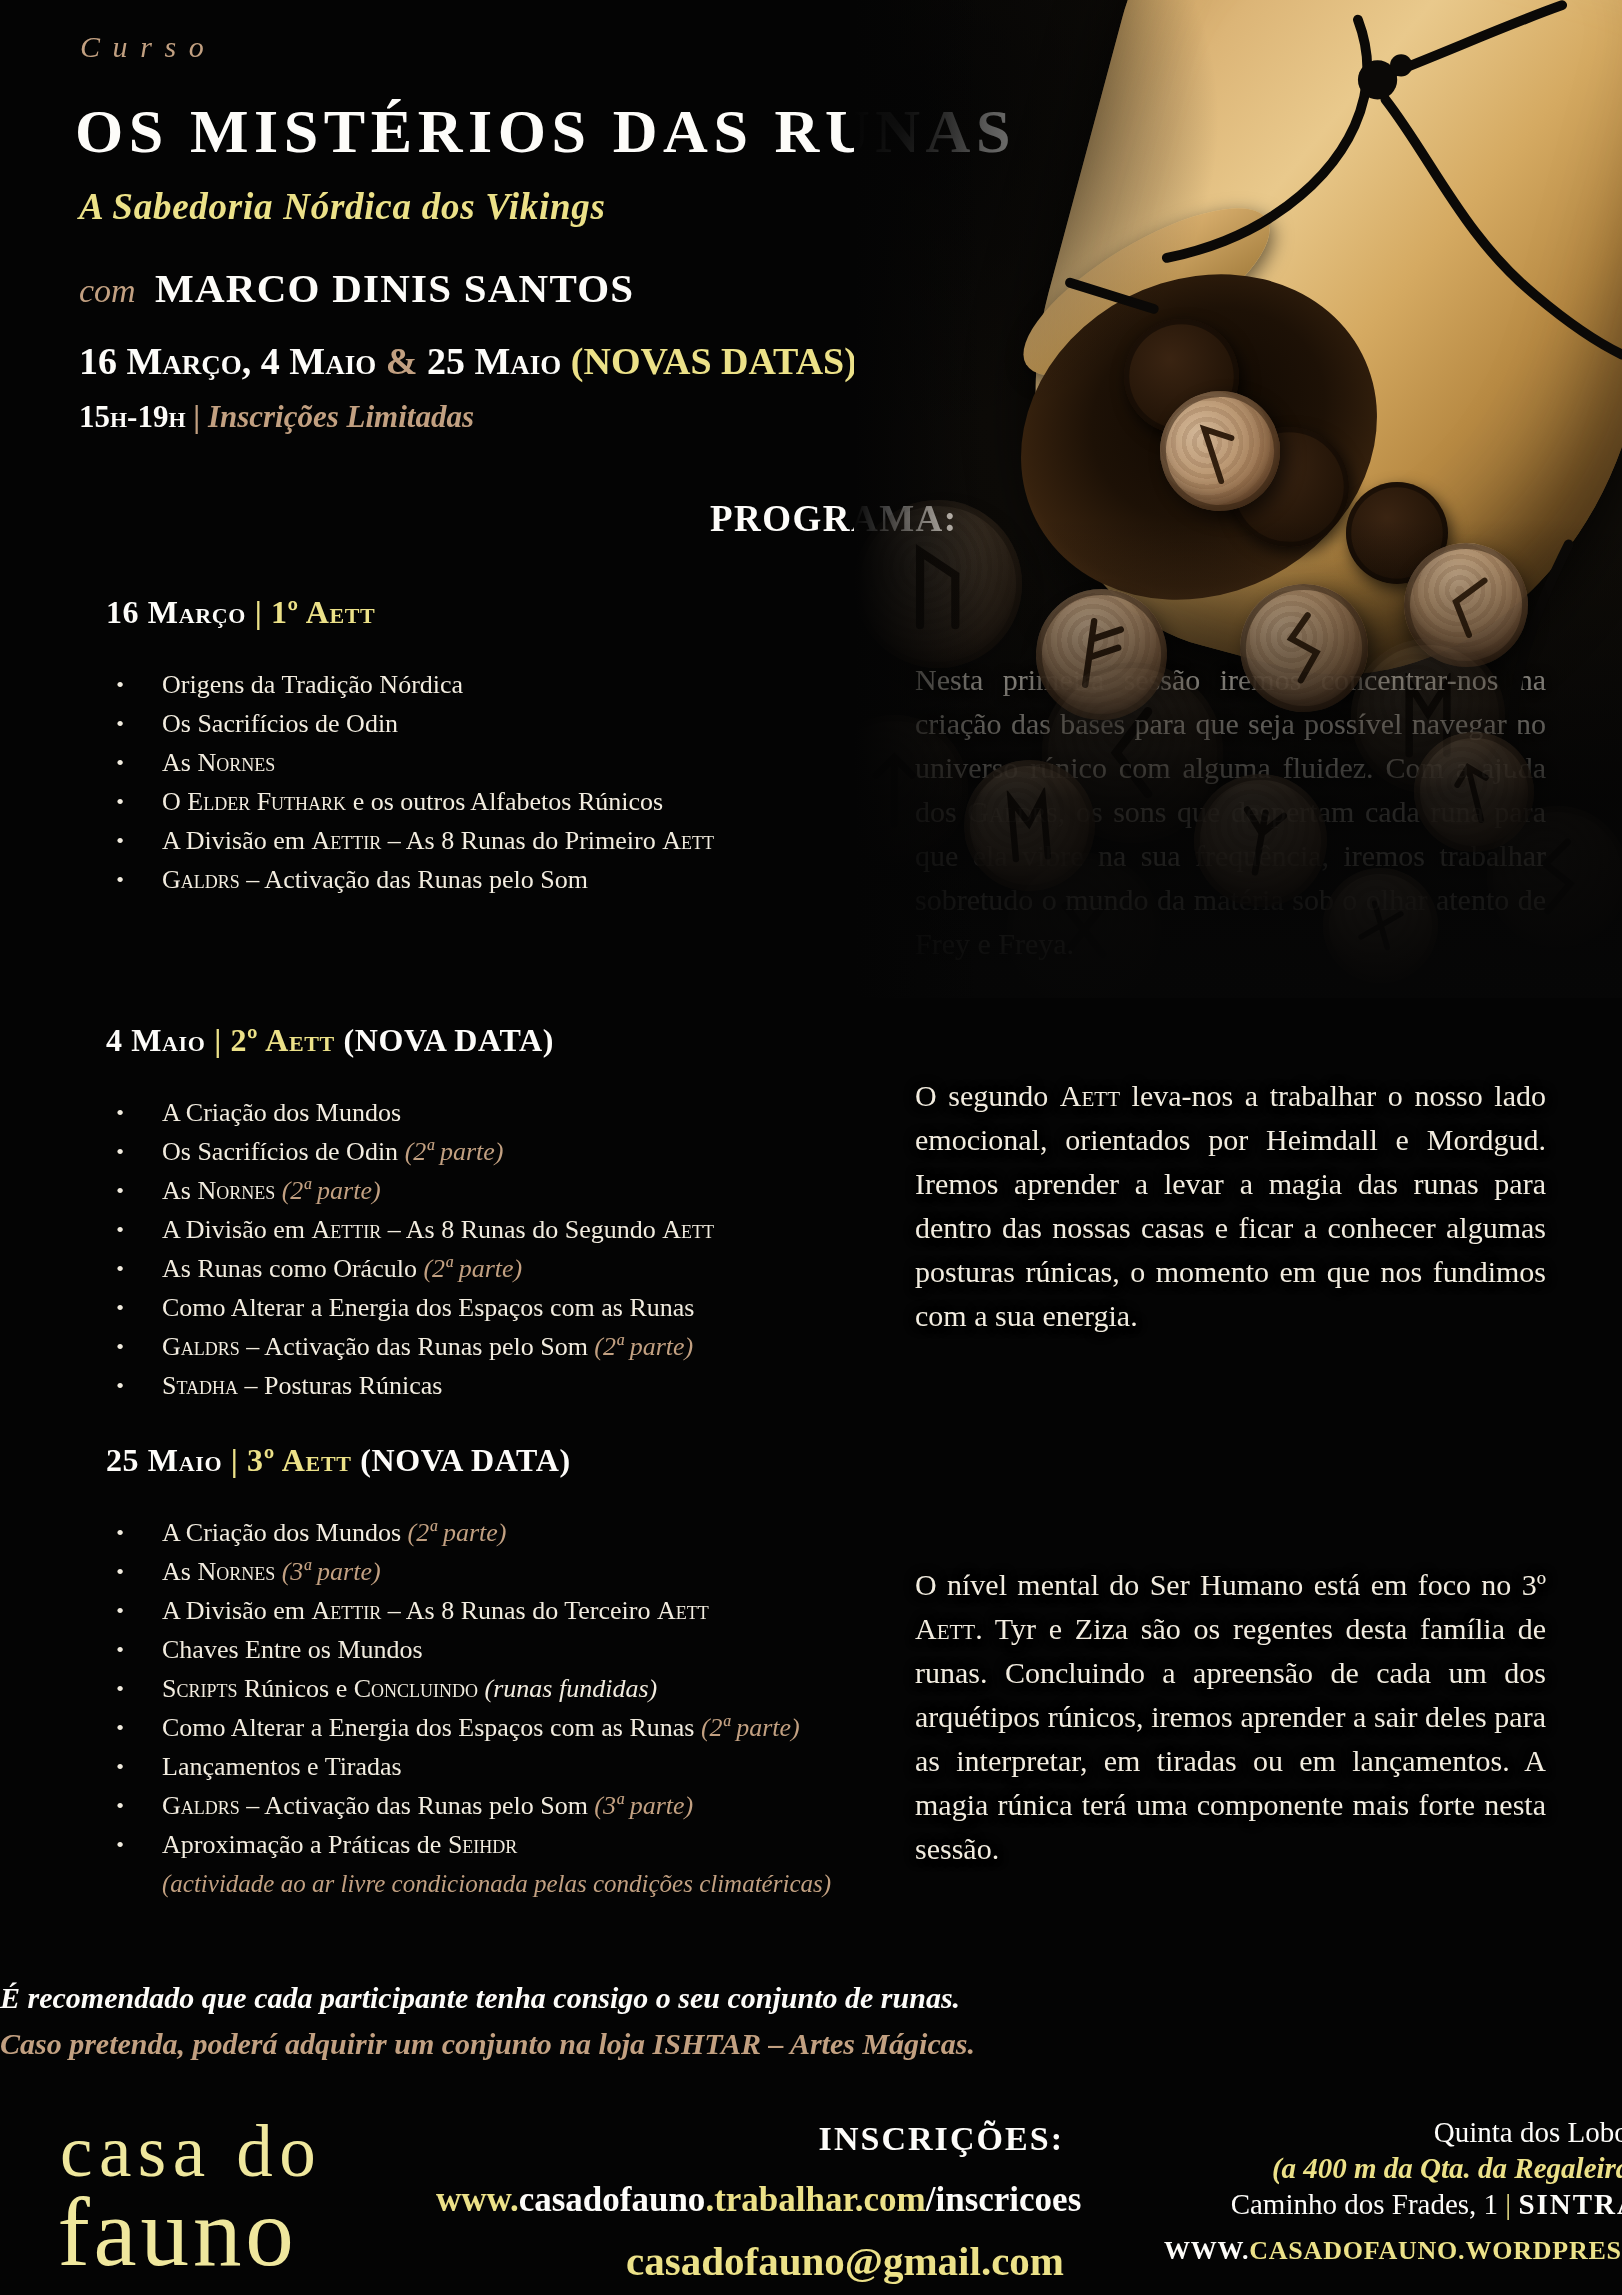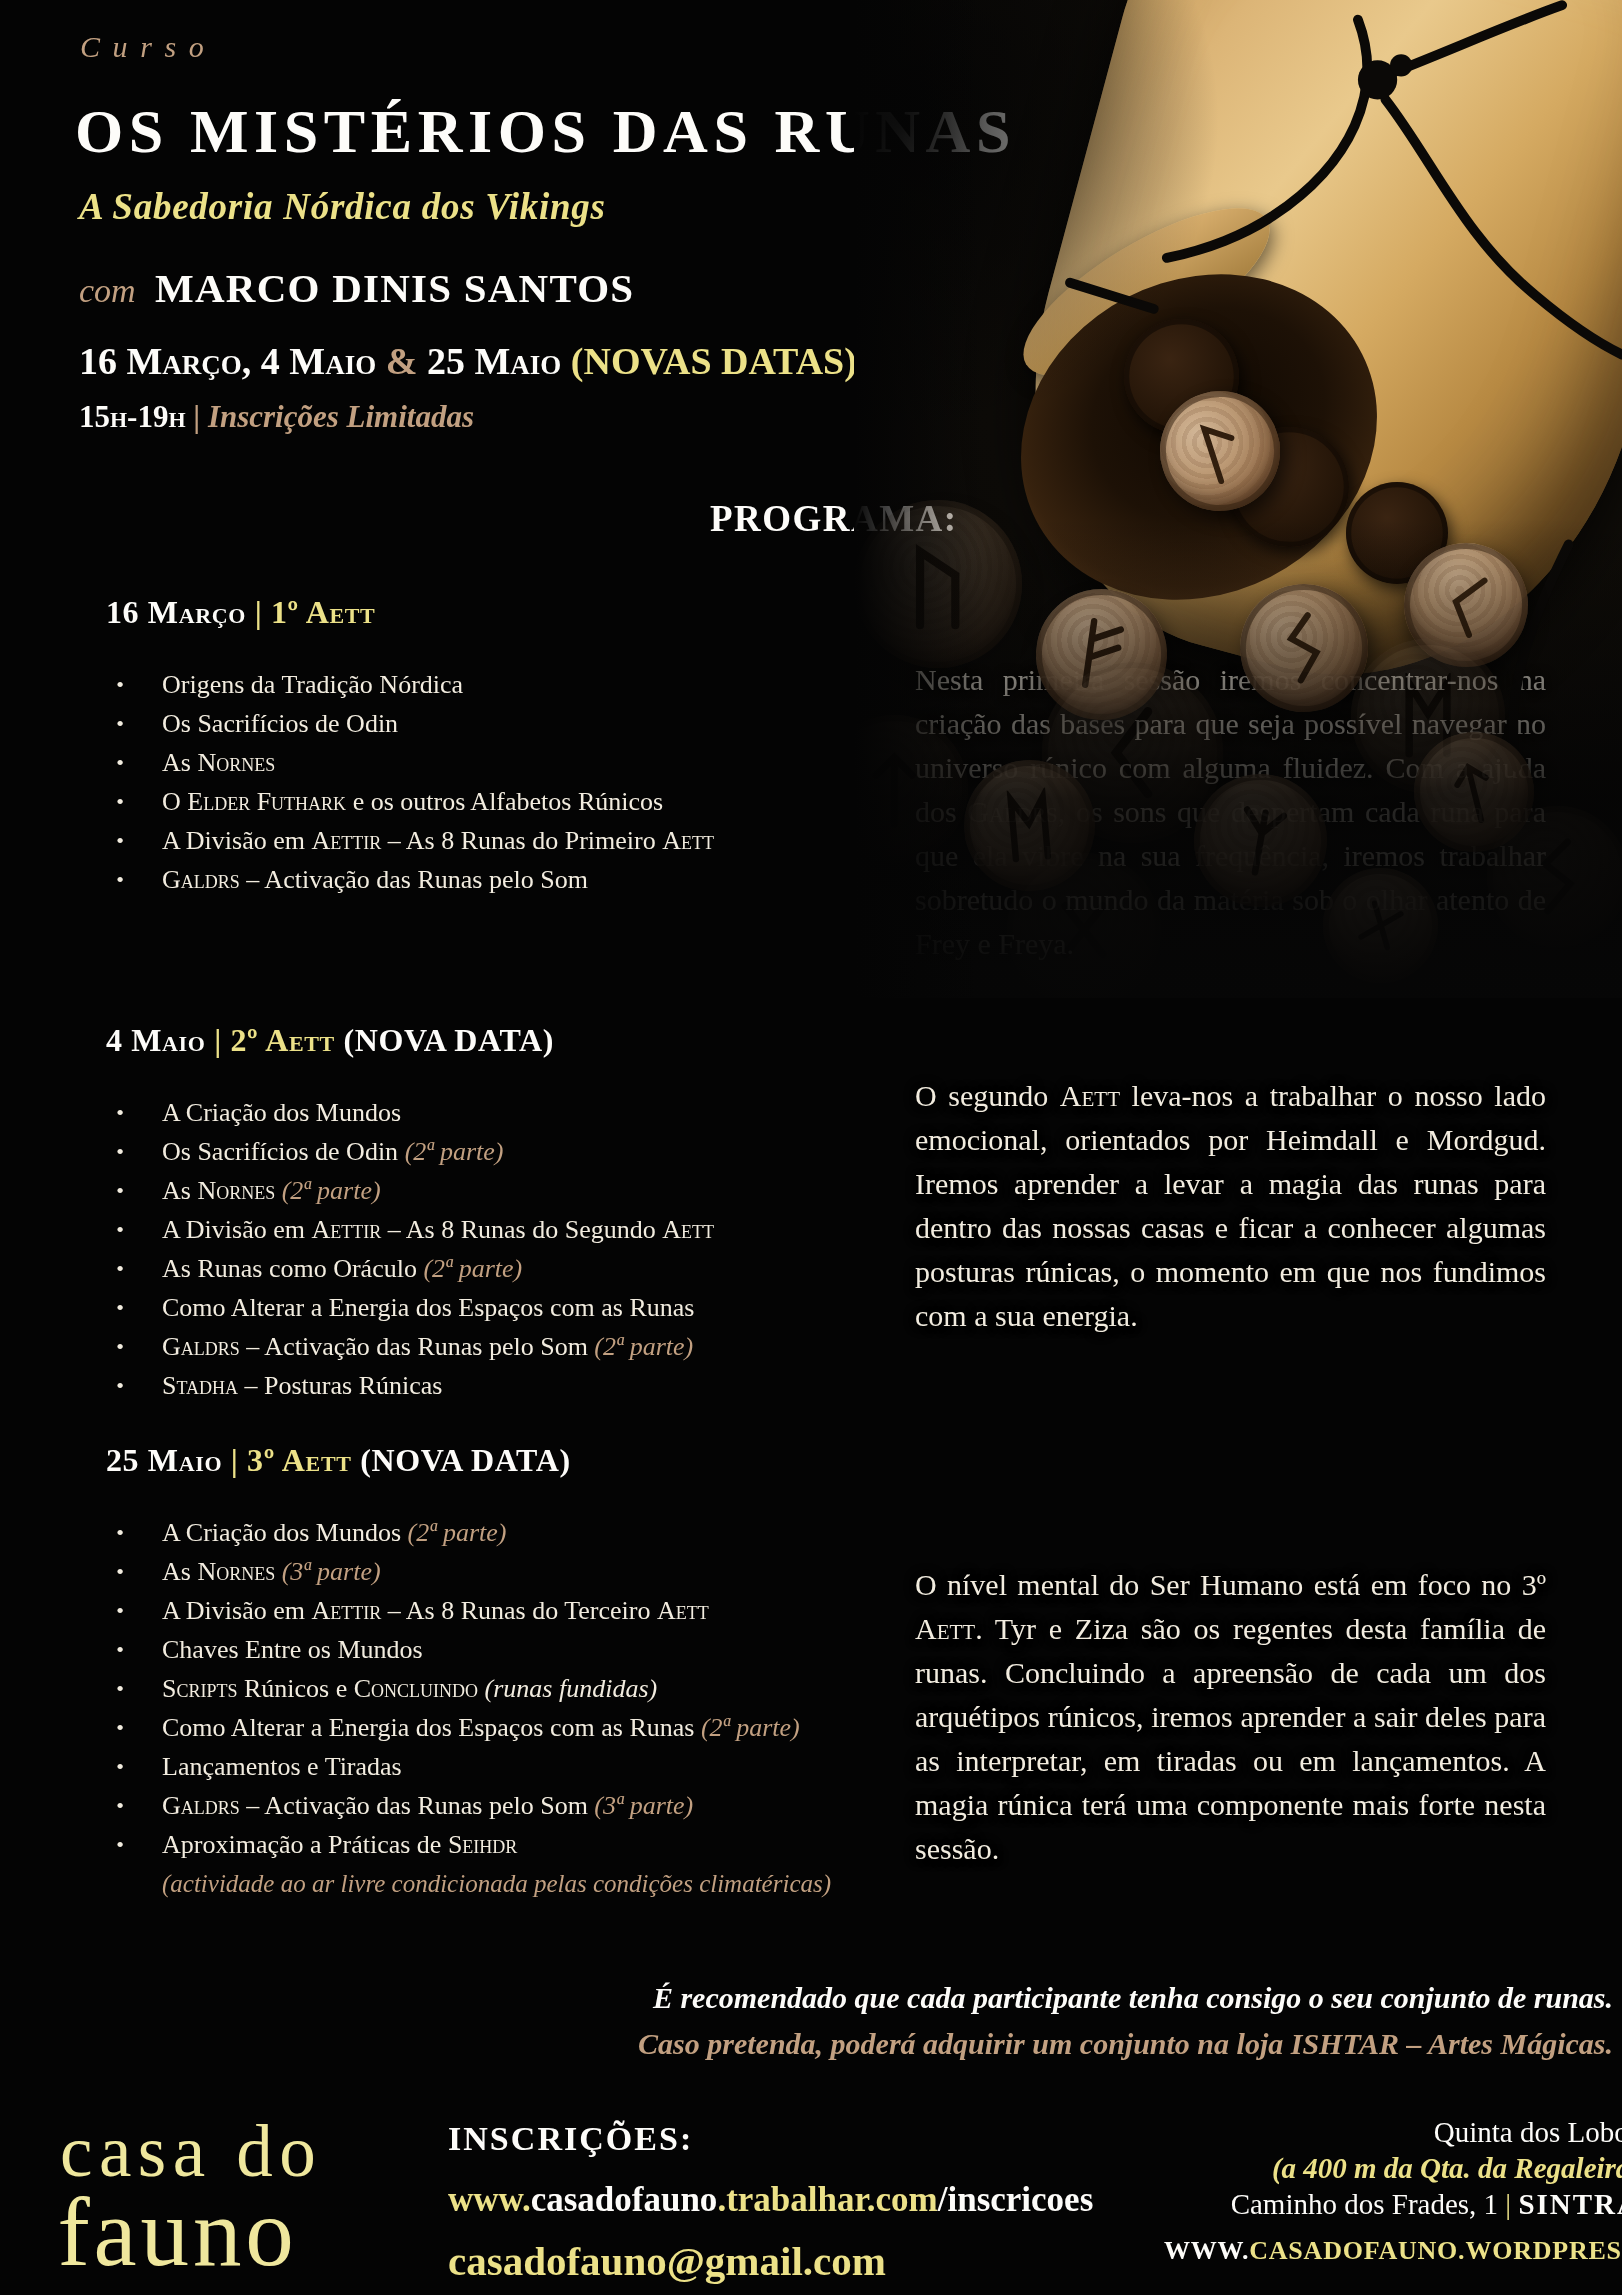--- a/index.html
+++ b/index.html
@@ -34,28 +34,28 @@
   .item .dot{width:64px;padding-left:18.3px;color:var(--cream);font-size:22px;flex:none}
   .item .txt{flex:1}
   .item .note{font-size:25px}
 
   
   .desc{left:915px;width:631px;font-size:30px;line-height:44px;color:var(--cream);
         text-align:justify;text-shadow:0 1.3px 6.5px #000, 0 0 11.8px #000}
   #desc-0{top:658px} #desc-1{top:1074px} #desc-2{top:1563px}
 
   
-  .note-line{left:0;width:1613px;text-align:right;font-size:30px;font-style:italic;font-weight:700}
+  .note-line{left:0;width:1613px;text-align:left;font-size:30px;font-style:italic;font-weight:700}
   #note-0{top:1981px;color:var(--white)} #note-1{top:2027px;color:var(--tan)}
 
   
   #logo{left:60px;top:2115px;color:#efe79d;line-height:1}
   #logo .l1{font-size:73px;letter-spacing:6.5px}
   #logo .l2{font-size:97px;letter-spacing:3.9px;margin-top:-3.9px;margin-left:-2.6px}
-  #footer-center{left:448px;top:2120px;width:628px;text-align:left}
+  #footer-center{left:436px;top:2120px;width:628px;text-align:right}
   #inscricoes{font-size:34px;font-weight:700;color:var(--white);letter-spacing:.06em}
   #url-line{margin-top:22px;font-size:35px;font-weight:700}
   #email-line{margin-top:17px;font-size:41px;font-weight:700;color:var(--yellow)}
   #footer-right{left:1164px;top:2118px;width:476px;text-align:right;line-height:1}
   #venue-name{font-size:29px;color:var(--white)}
   #venue-distance{font-size:29px;font-weight:700;font-style:italic;color:var(--yellow);margin-top:6.5px}
   #venue-address{font-size:29px;color:var(--white);margin-top:7.9px}
   #site-line{font-size:26px;font-weight:700;letter-spacing:.03em;margin-top:18.3px}
 
   

